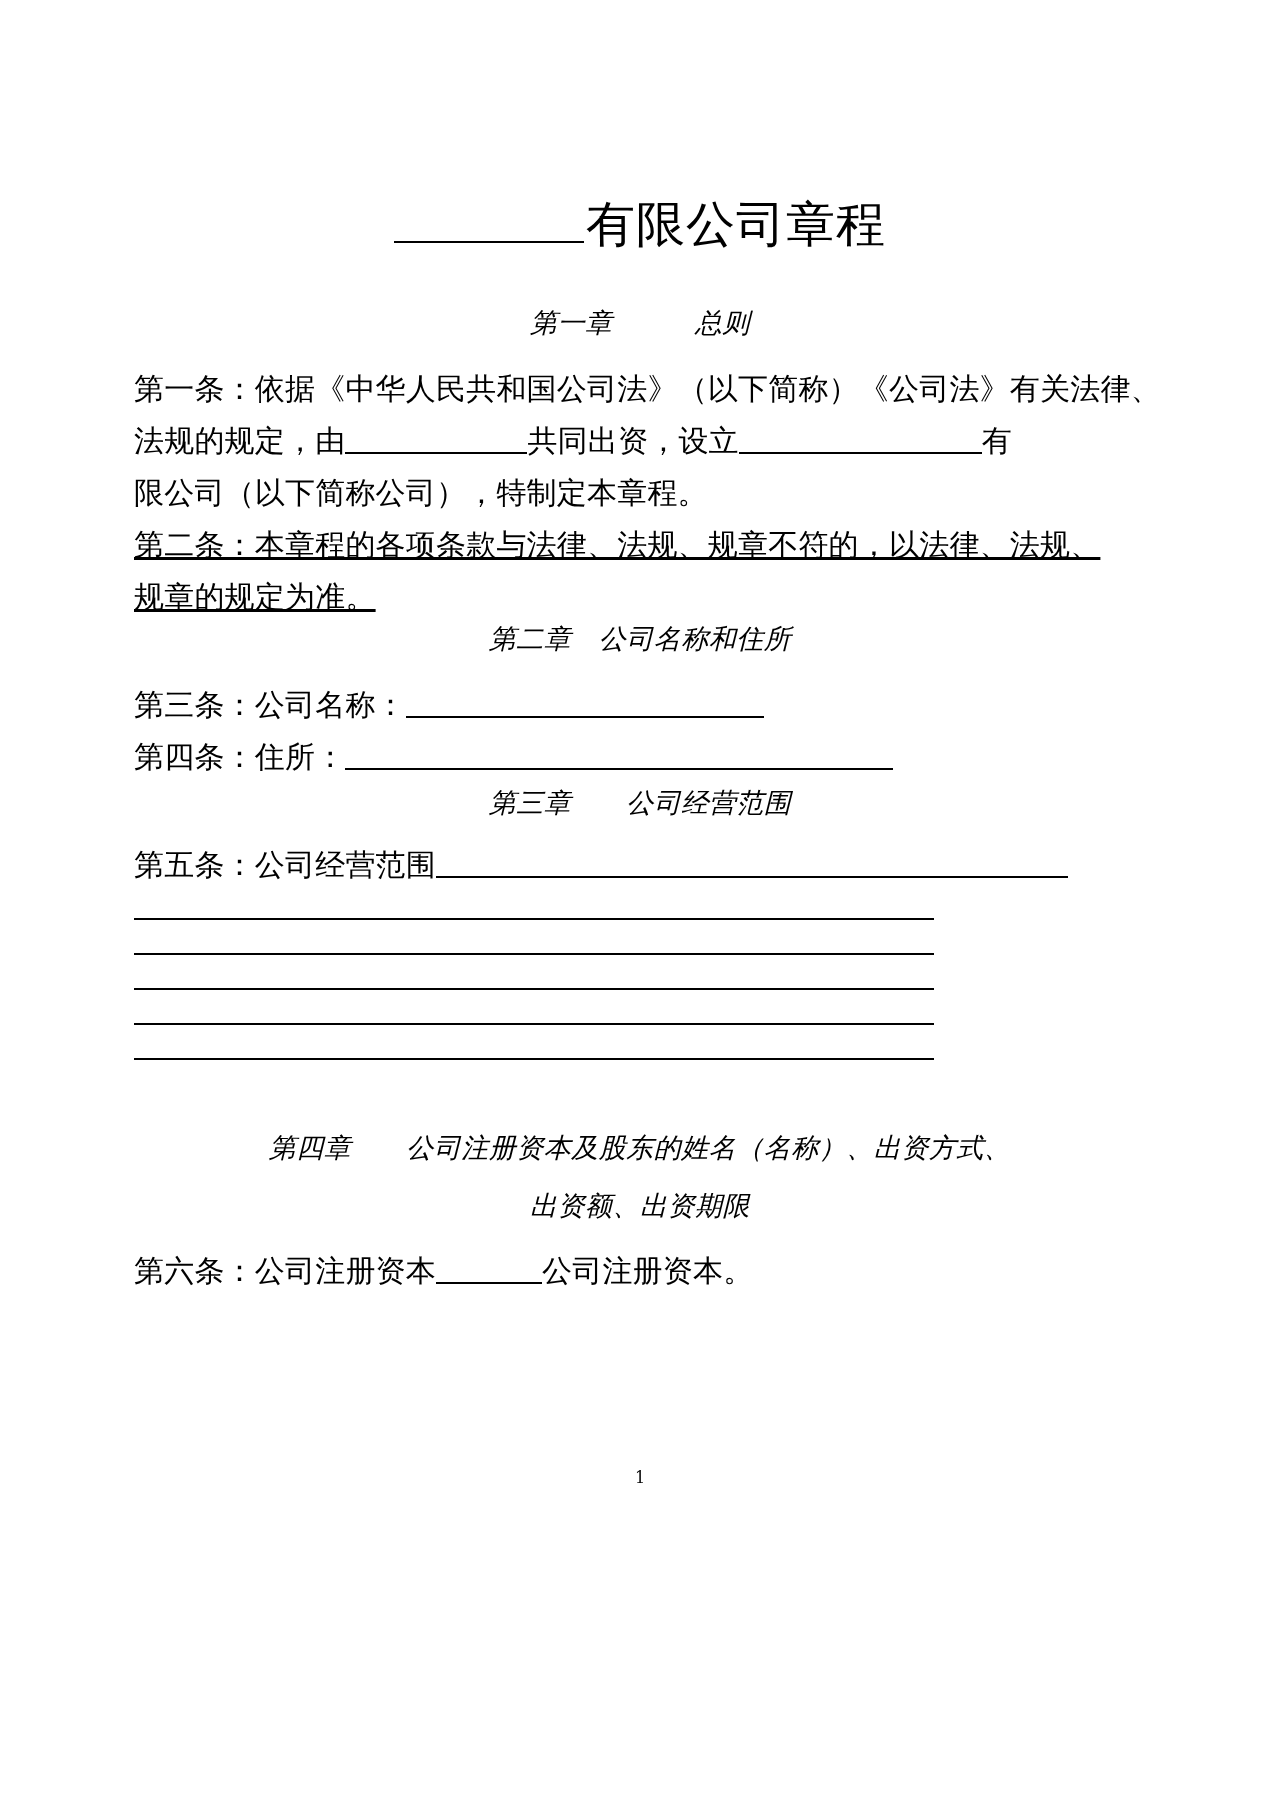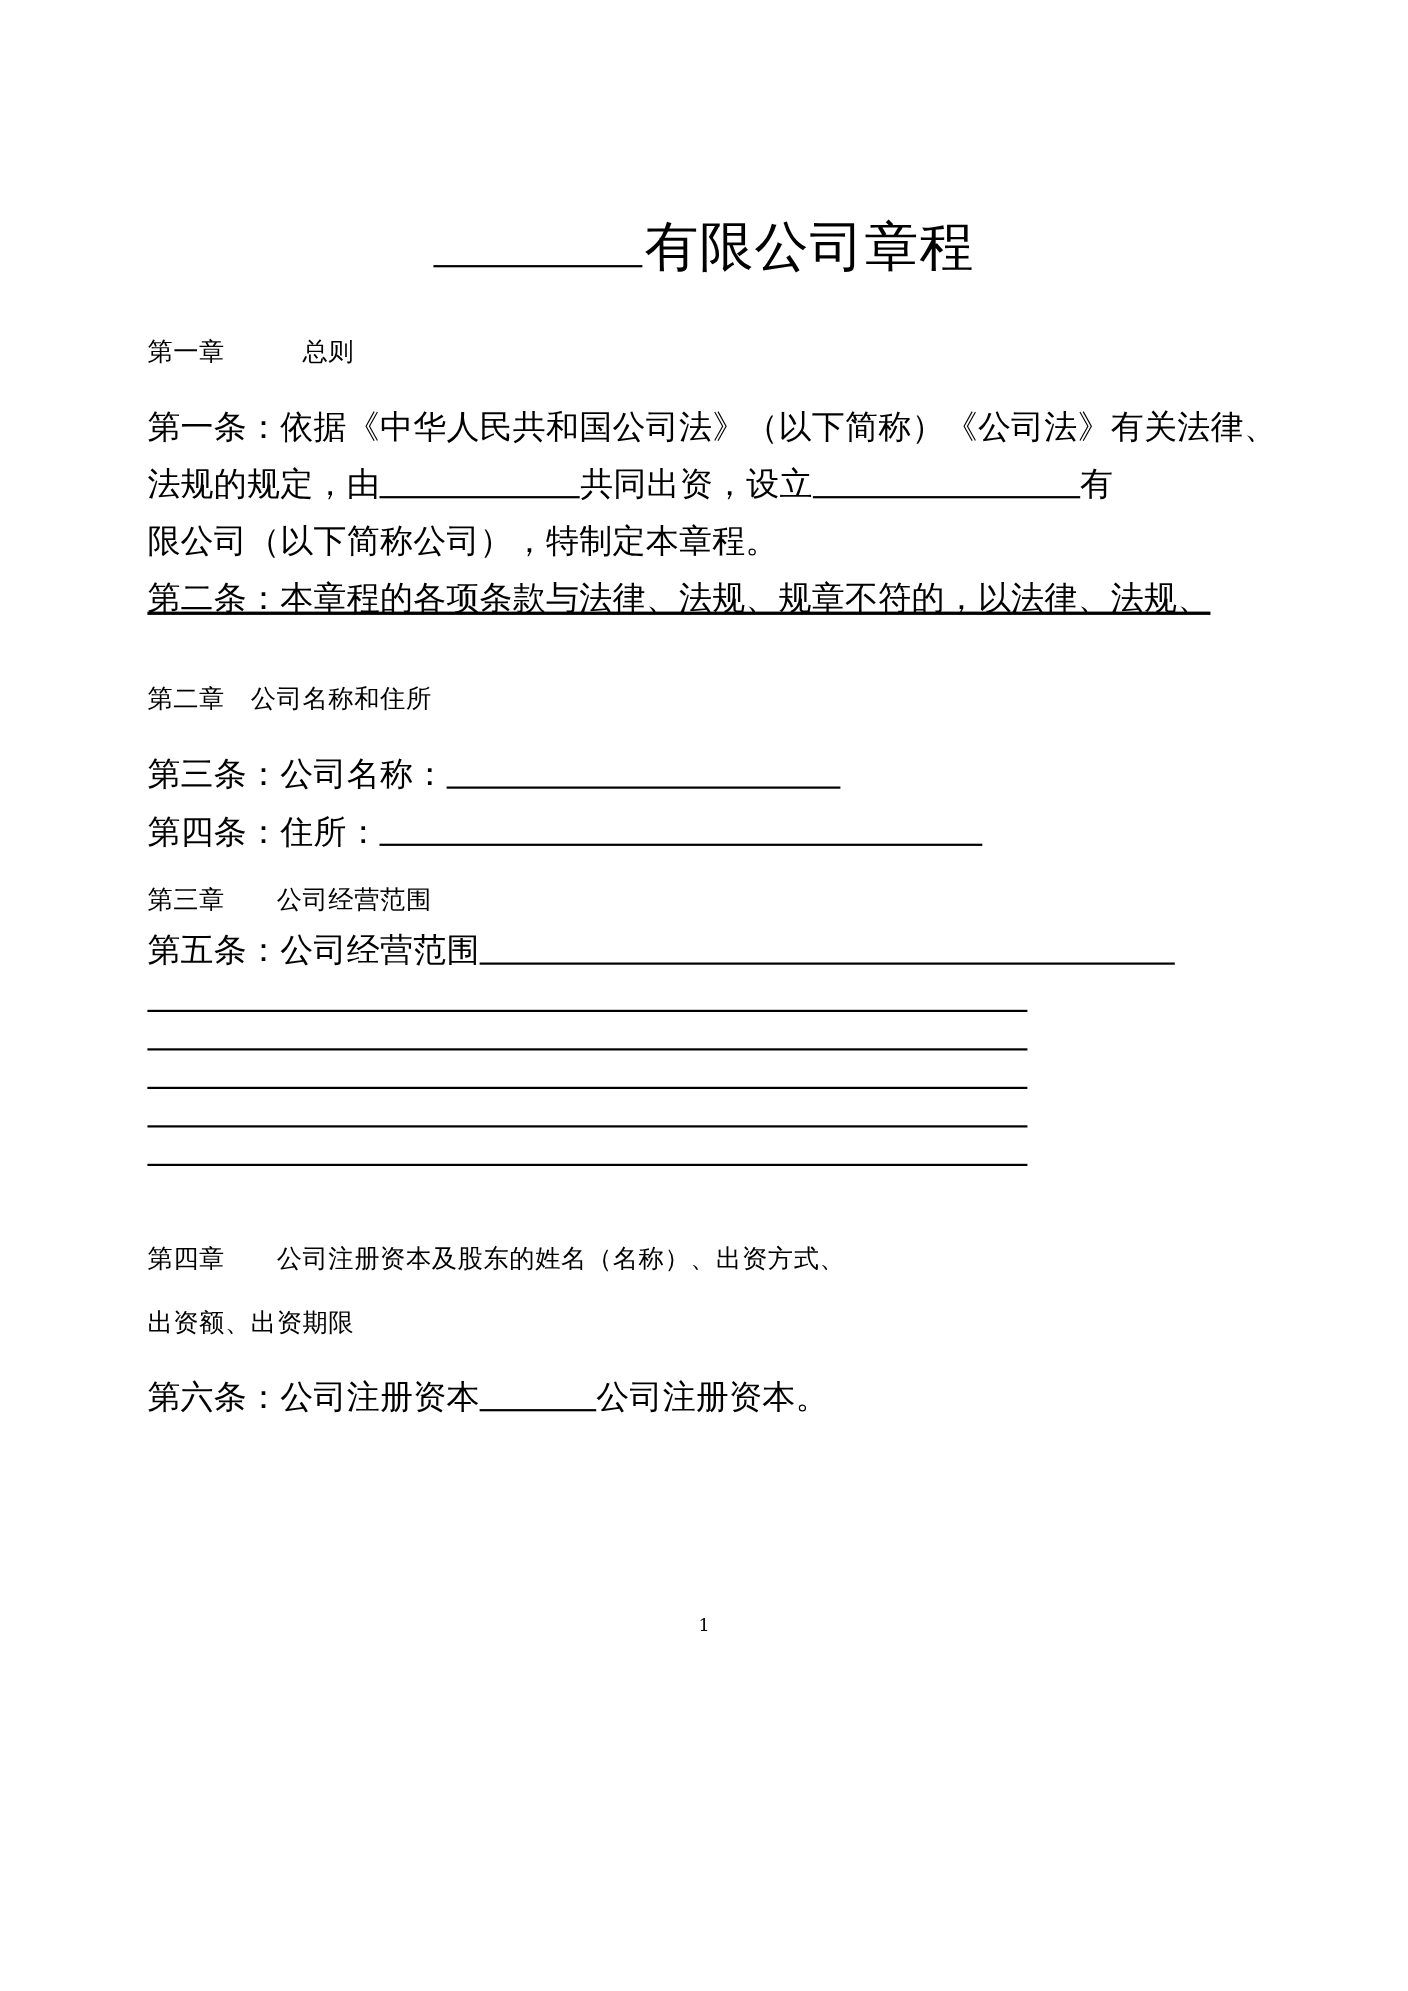--- a/index.html
+++ b/index.html
@@ -49,24 +49,26 @@
     display: inline-block;
     border-bottom: 2.5px solid #000;
     width: 190px;
     height: 0.92em;
     vertical-align: -2px;
     margin-right: 2px;
   }
 
   
   .chapter {
-    font-size: 23px;
+    text-align: center;
+    font-size: 27px;
     line-height: 1.15;
     letter-spacing: 0.5px;
     white-space: pre;
+    font-style: italic;
   }
   .para-line {
     font-size: 30px;
     line-height: 52px;
     letter-spacing: 0.2px;
     white-space: nowrap;
   }
 
   
   .blank {
@@ -114,33 +116,34 @@
     <div class="blk chapter" style="top: 307px;">第一章　　　总则</div>
 
     <div class="blk" style="top: 363px;">
       <div class="para-line">第一条：依据《中华人民共和国公司法》（以下简称）《公司法》有关法律、</div>
       <div class="para-line"><span>法规的规定，由</span><span class="blank b-w180"></span><span>共同出资，设立</span><span class="blank b-w240"></span><span>有</span></div>
       <div class="para-line">限公司（以下简称公司），特制定本章程。</div>
     </div>
 
     <div class="blk" style="top: 519px; text-decoration: underline;">
       <div class="para-line">第二条：本章程的各项条款与法律、法规、规章不符的，以法律、法规、</div>
+      <div class="para-line">规章的规定为准。</div>
     </div>
 
     <div class="blk chapter" style="top: 623px;">第二章　公司名称和住所</div>
 
     <div class="blk" style="top: 679px;">
       <div class="para-line"><span>第三条：公司名称：</span><span class="blank b-w358"></span></div>
     </div>
 
     <div class="blk" style="top: 731px;">
       <div class="para-line"><span>第四条：住所：</span><span class="blank b-w548"></span></div>
     </div>
 
-    <div class="blk chapter" style="top: 805px;">第三章　　公司经营范围</div>
+    <div class="blk chapter" style="top: 787px;">第三章　　公司经营范围</div>
 
     <div class="blk" style="top: 839px;">
       <div class="para-line"><span>第五条：公司经营范围</span><span class="blank b-w630"></span></div>
     </div>
 
     <div class="blk" style="top: 918px; width: 800px; left: 0;">
       <div class="rule-line" style="margin-bottom: 33px;"></div>
       <div class="rule-line" style="margin-bottom: 33px;"></div>
       <div class="rule-line" style="margin-bottom: 33px;"></div>
       <div class="rule-line" style="margin-bottom: 33px;"></div>

